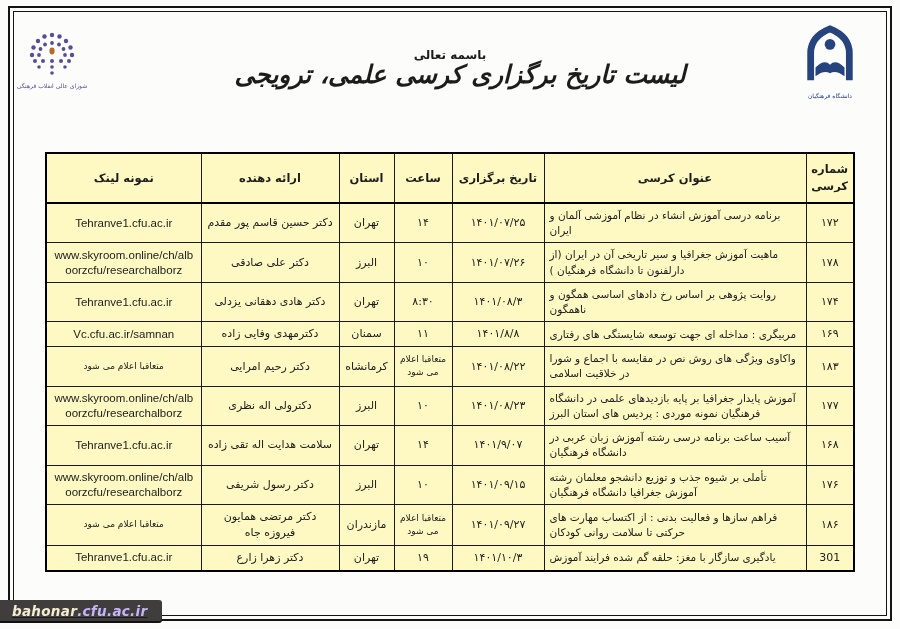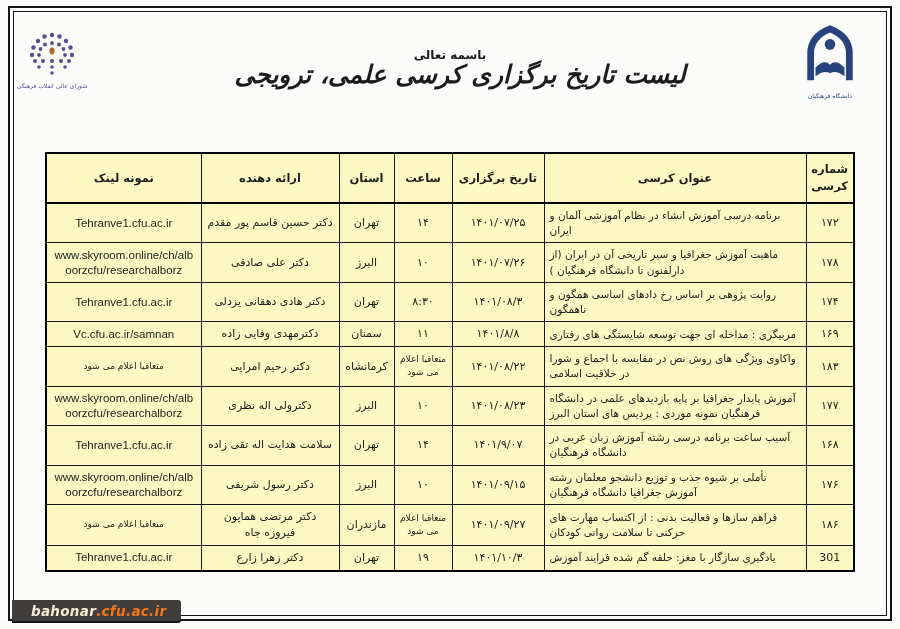--- a/index.html
+++ b/index.html
@@ -71,36 +71,37 @@
   td.title-cell { text-align:left; font-size:10.5px; padding-right:8px; }
   td.tba { font-size:9px; text-align:center; }
   td.latin {
     font-family:Liberation Sans, sans-serif;
     direction:ltr; text-align:center;
     font-size:11.5px; line-height:1.3;
     word-break:break-all;
   }
   
   .footer-bar {
-    position:absolute; left:12px; bottom:8px;
+    position:absolute; left:0; bottom:8px;
     width:150px; height:21px;
     background:#3f3e3c;
     display:flex; align-items:center;
-    padding:0 0 0 19px;
+    padding:0 0 0 12px;
     z-index:6;
     border-radius:0 3px 3px 0;
     box-shadow:0 2px 0 #111;
+    text-decoration:underline;
   }
   .footer-bar span {
     font-size:13.5px; font-weight:bold; font-style:italic;
     letter-spacing:0.3px;
     white-space:nowrap;
   }
   .site-name   { color:#f5edd3; }
-  .site-domain { color:#f97316; }
+  .site-domain { color:#c4b5fd; }
 </style>
 </head>
 <body>
 
 <div class="frame-outer">
   <div class="frame-inner"></div>
 </div>
 
 <div class="bismillah">باسمه تعالی</div>
 <div class="main-title">لیست تاریخ برگزاری کرسی علمی، ترویجی</div>

